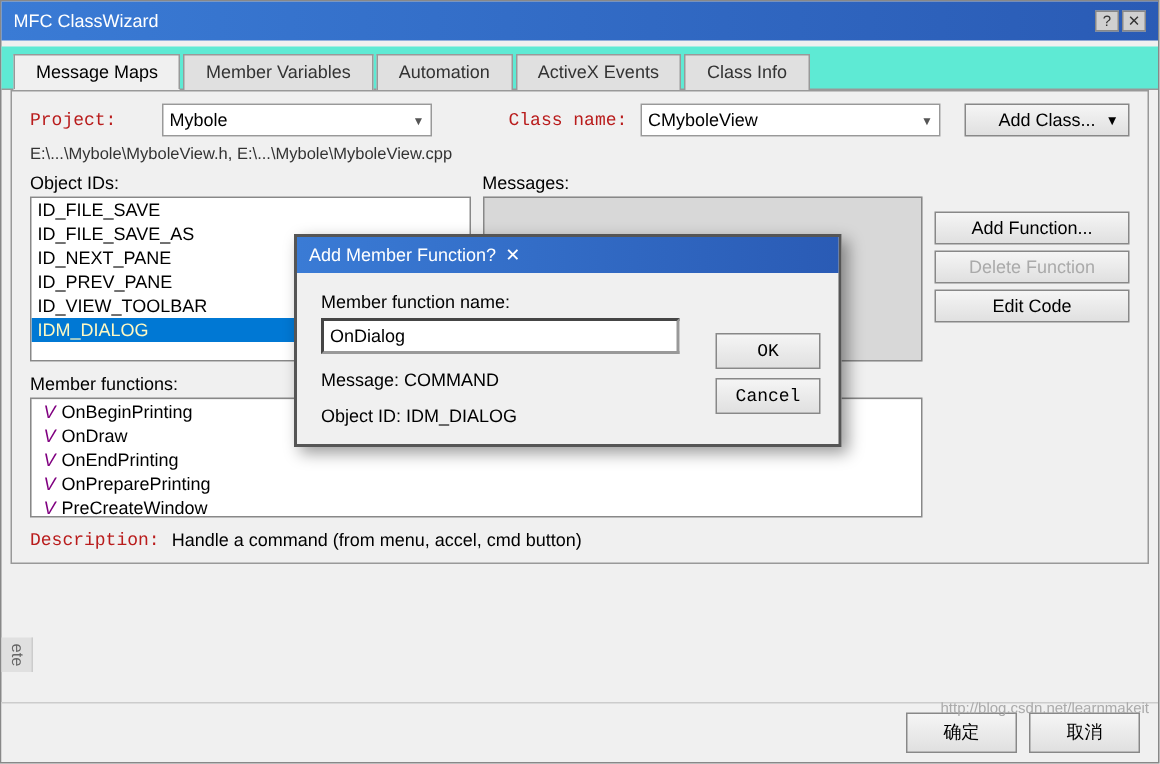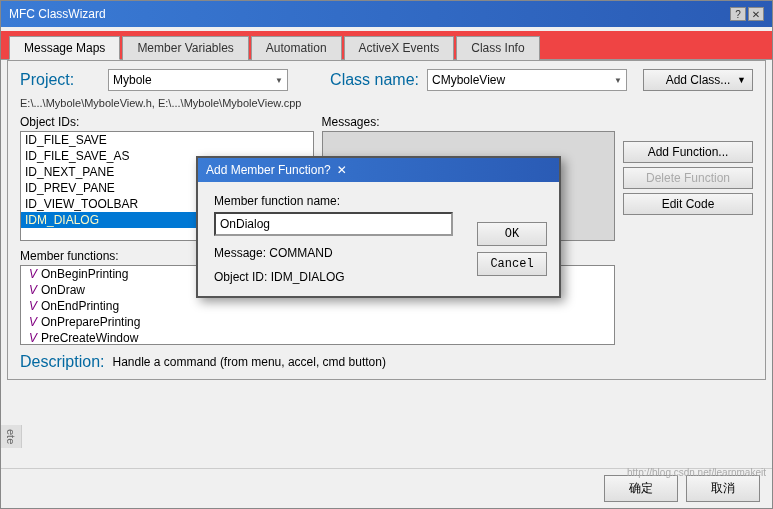--- a/index.html
+++ b/index.html
@@ -50,21 +50,21 @@
       display: flex;
       align-items: center;
       justify-content: center;
       cursor: pointer;
       color: #333;
     }
 
     
     .tab-bar {
       display: flex;
-      background: #ef4444;
+      background: #5eead4;
       border-bottom: 1px solid #999;
       padding: 4px 8px 0;
       gap: 2px;
       margin-top: 4px;
     }
 
     .tab {
       padding: 4px 14px;
       border: 1px solid #999;
       border-bottom: none;
@@ -92,23 +92,24 @@
     }
 
     .form-row {
       display: flex;
       align-items: center;
       gap: 8px;
       margin-bottom: 6px;
     }
 
     .form-label {
-      font-size: 16px;
-      color: #0369a1;
+      font-size: 12px;
+      color: #b91c1c;
       min-width: 80px;
+      font-family: Liberation Mono, monospace;
     }
 
     .dropdown {
       border: 1px solid #999;
       background: white;
       padding: 2px 4px;
       font-size: 12px;
       height: 22px;
       width: 200px;
       display: flex;

